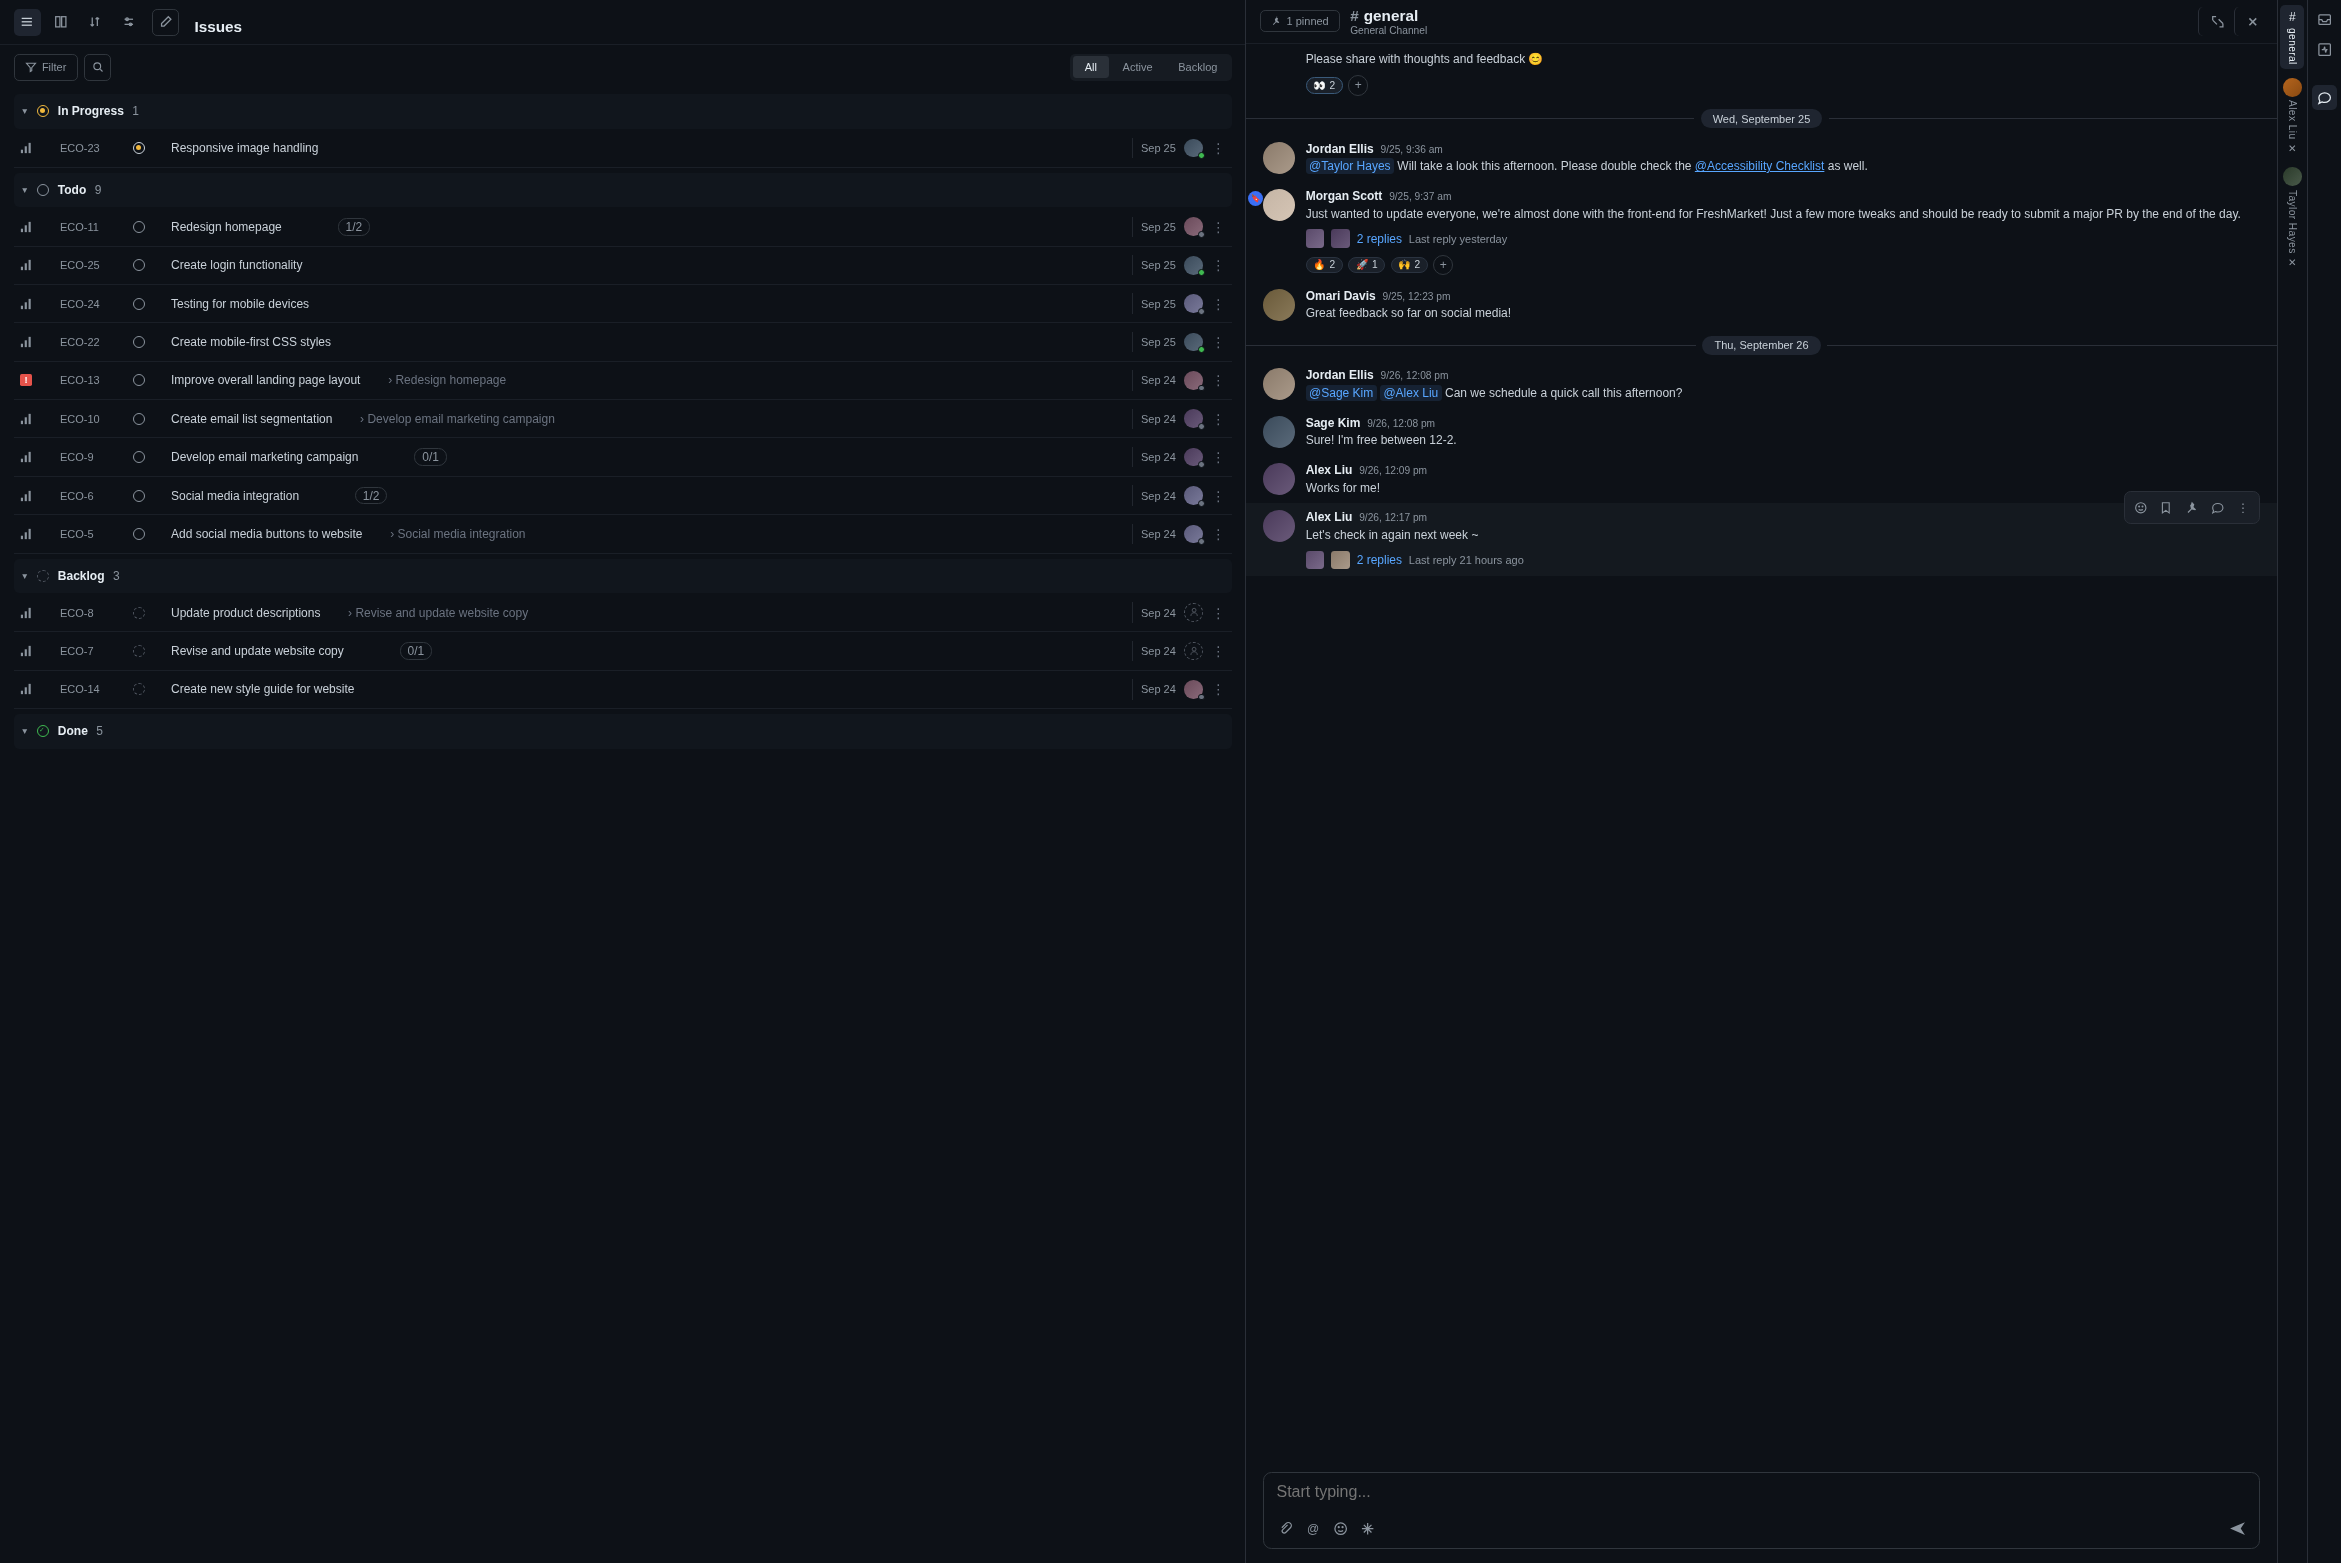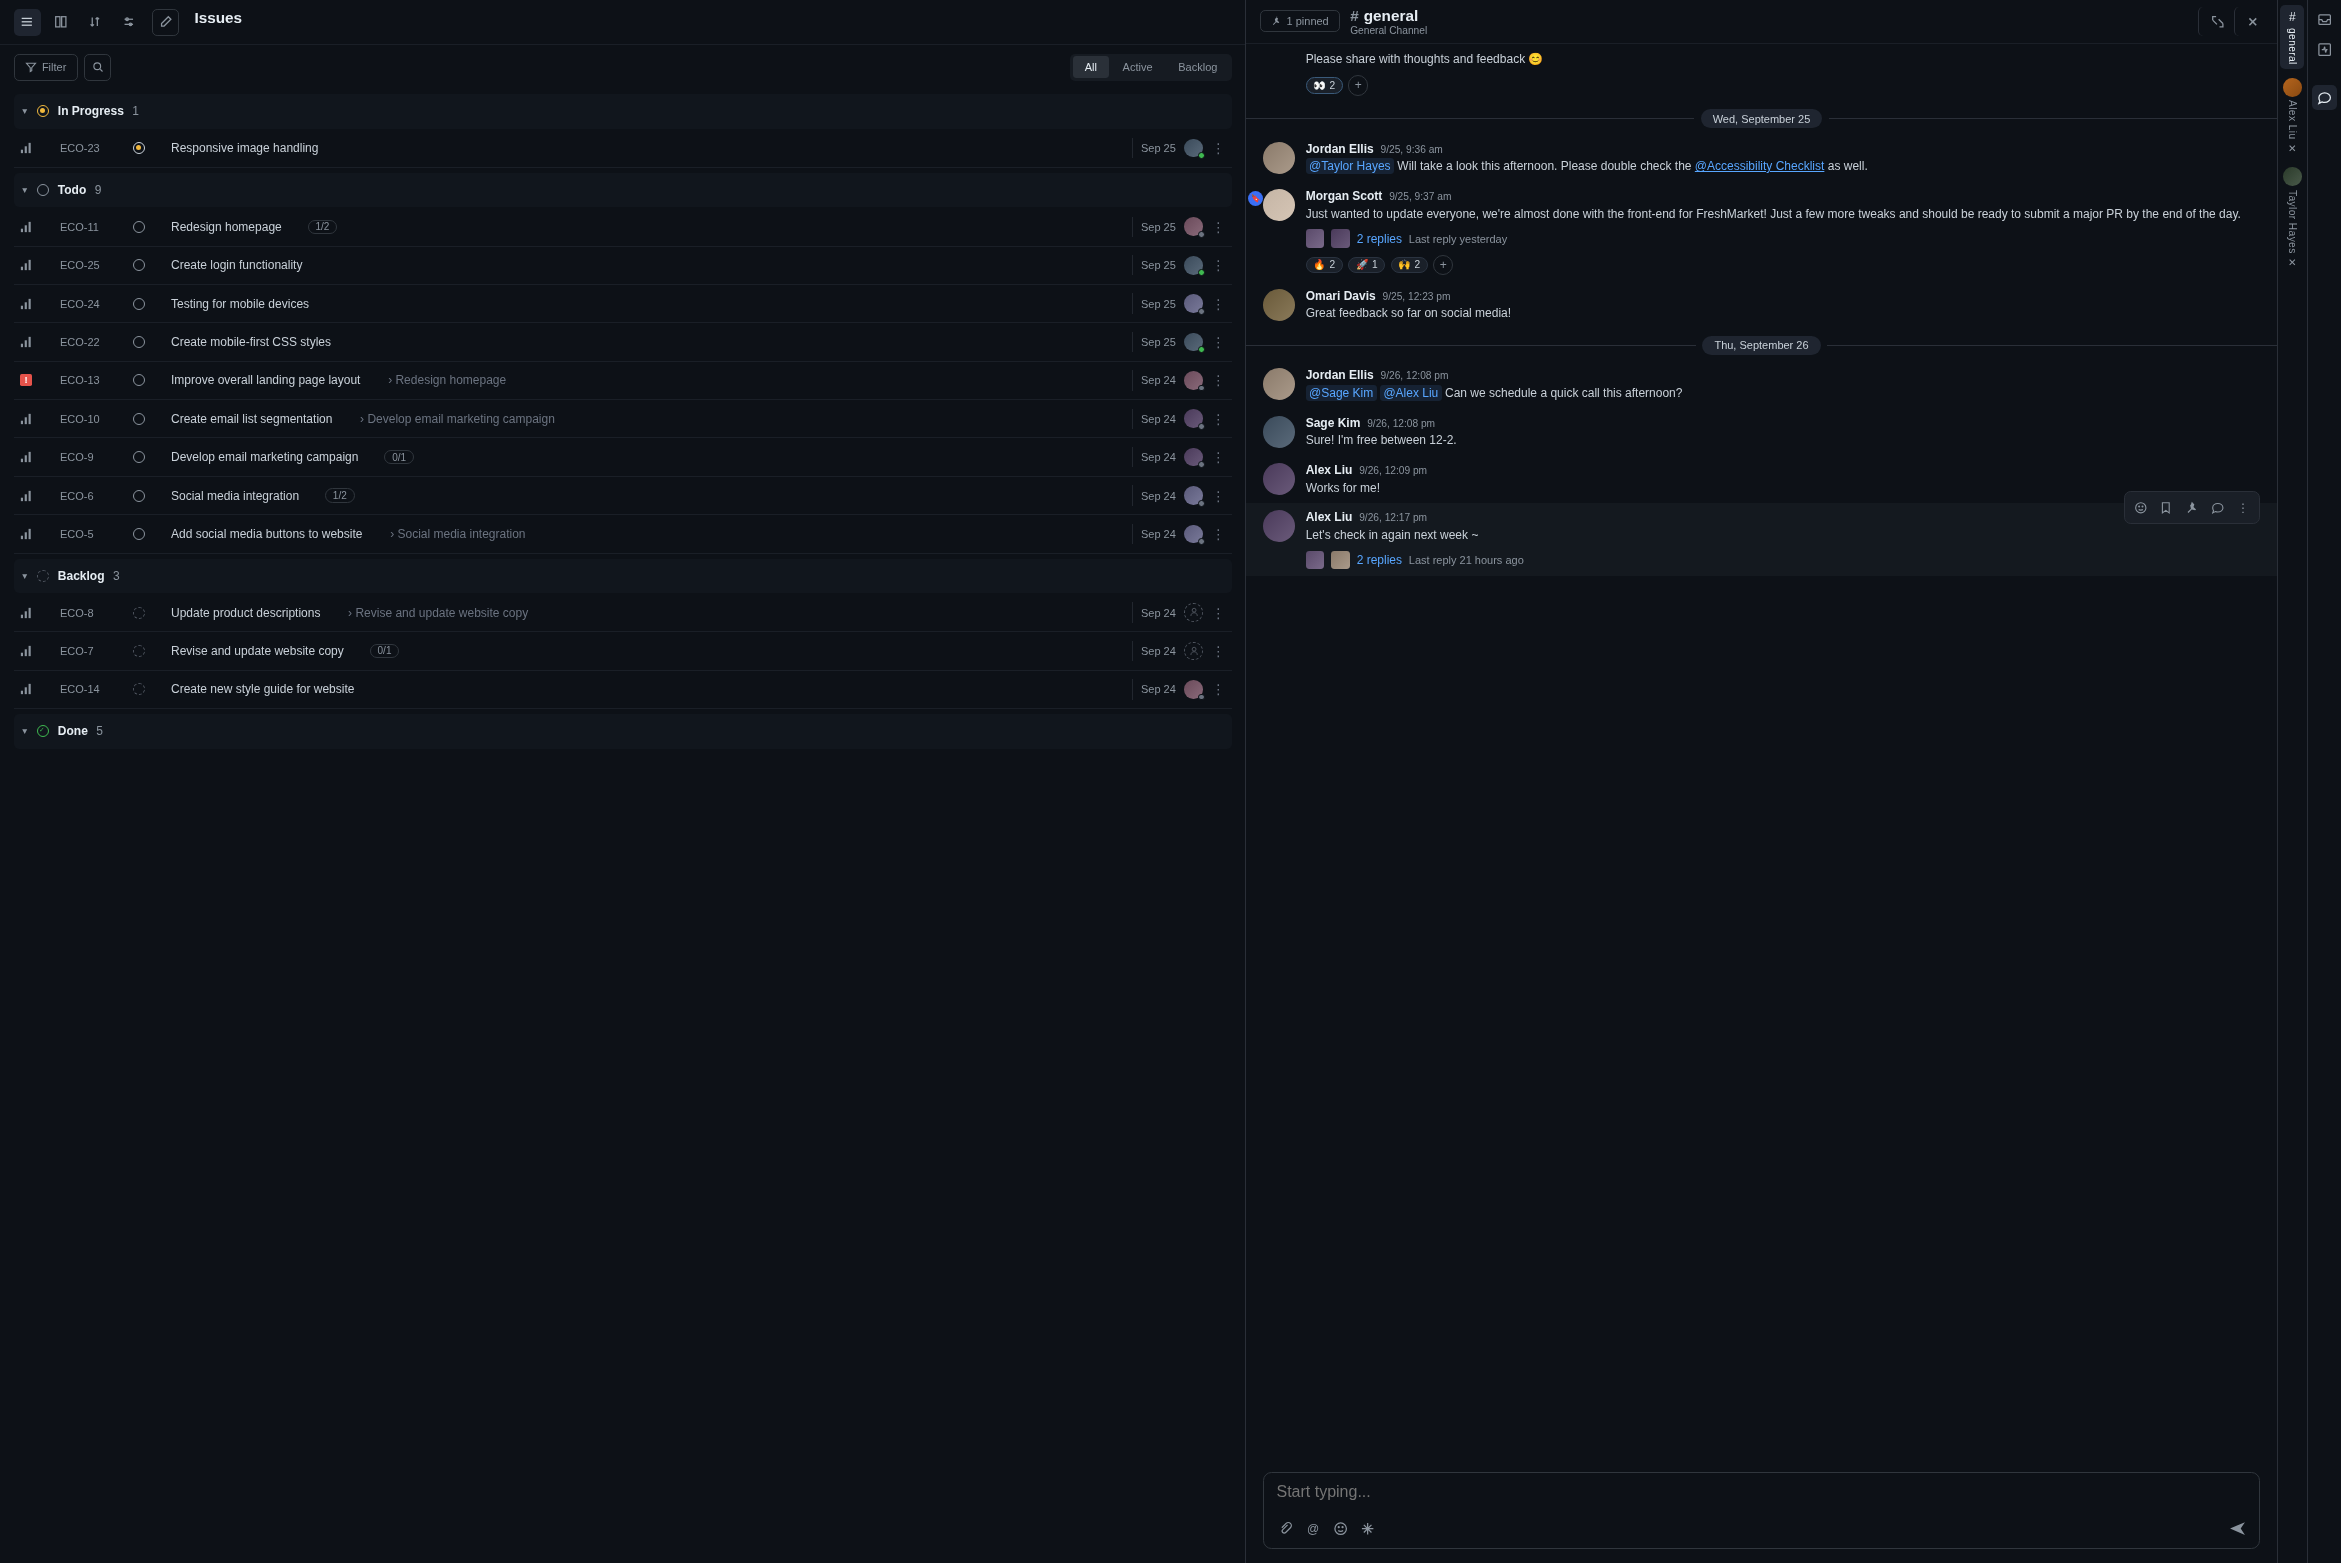--- a/index.html
+++ b/index.html
@@ -16,21 +16,21 @@
 .left-panel {
   flex: 1;
   border-right: 0.8px solid #2a2f38;
   display: flex;
   flex-direction: column;
   background: #0d1117;
   min-width: 0;
 }
 .left-header {
   display: flex;
-  align-items: flex-start;
+  align-items: flex-end;
   padding: 8.5px 13.6px;
   gap: 6.8px;
   border-bottom: 0.8px solid #1a1f27;
 }
 .icon-btn {
   width: 27px;
   height: 27px;
   border-radius: 5.1px;
   display: flex;
   align-items: center;
@@ -141,22 +141,23 @@
 .item-status {
   width: 12px; height: 12px; border-radius: 50%;
   border: 1.7px solid; flex-shrink:0;
 }
 .issue-title { color: #c9d1d9; flex-shrink: 0; }
 .issue-parent { color: #6b7380; margin-left: 1.7px; }
 .counter-pill {
   border: 0.8px solid #30363d;
   border-radius: 8.5px;
   padding: 0.8px 6.8px;
-  font-size: 10px;
+  font-size: 12px;
   color: #8b949e;
+  margin-left: 30px;
 }
 .spacer { flex: 1; }
 .row-right { display:flex; align-items:center; gap:8.5px; }
 .vdiv { width:0.8px; height:20.4px; background:#22272f; }
 .date { color: #8b949e; font-size: 11px; }
 .avatar {
   width: 18.7px; height: 18.7px;
   border-radius: 50%;
   background: linear-gradient(135deg,#3a4a5a,#5a6a7a);
   position: relative;

